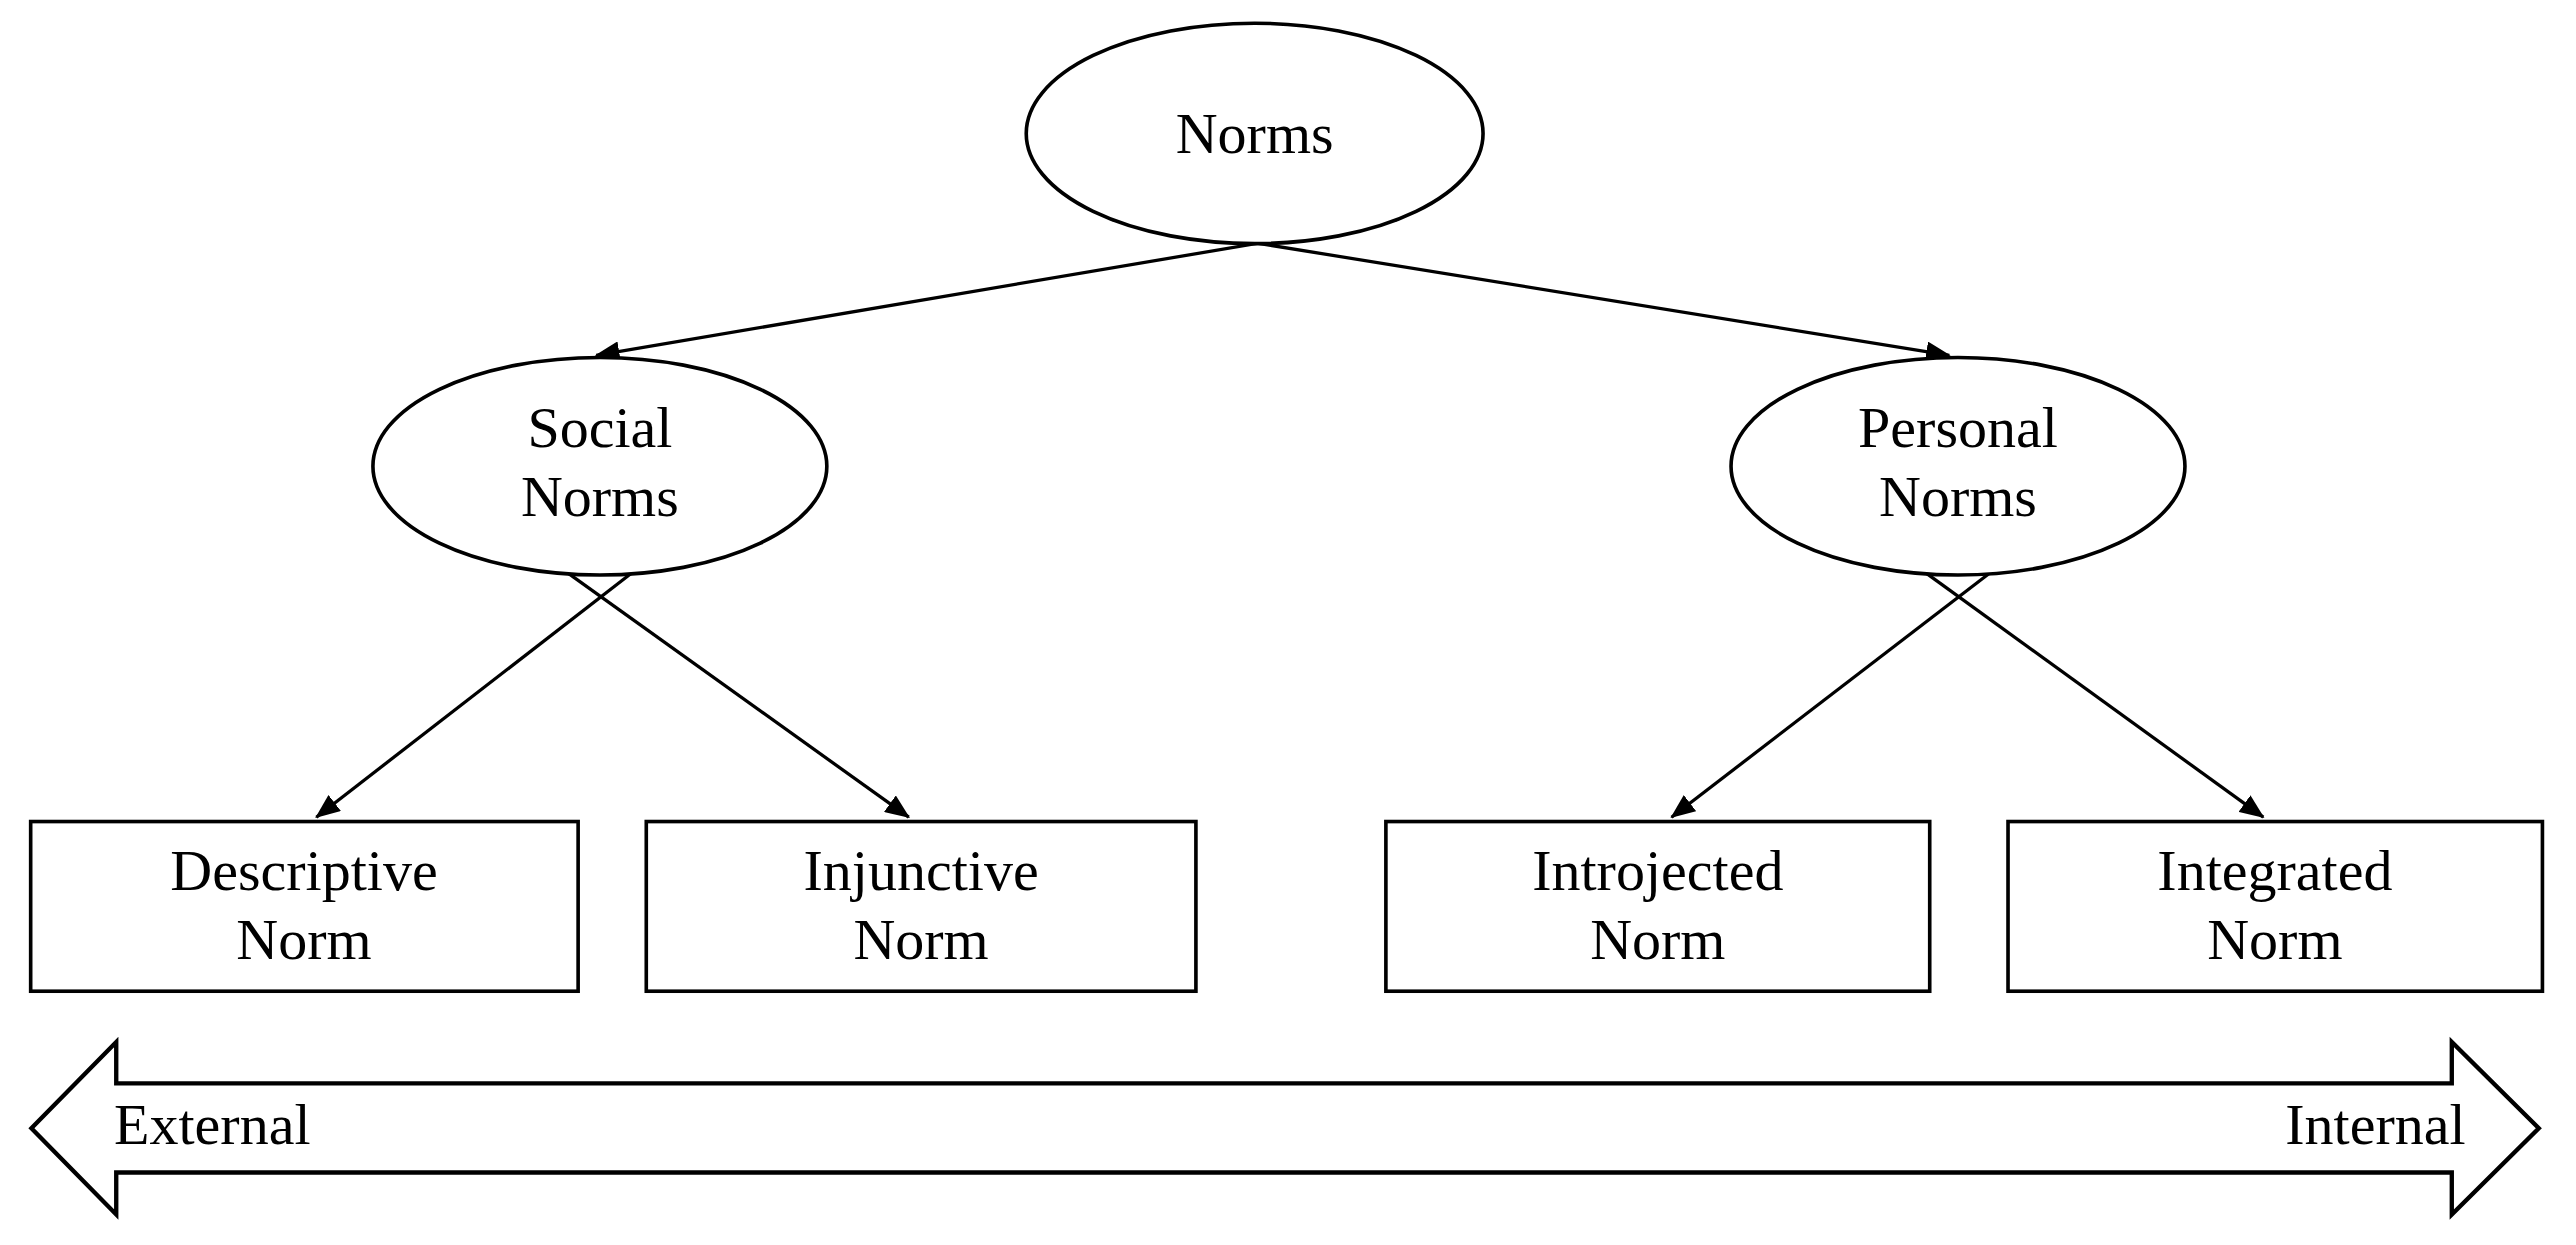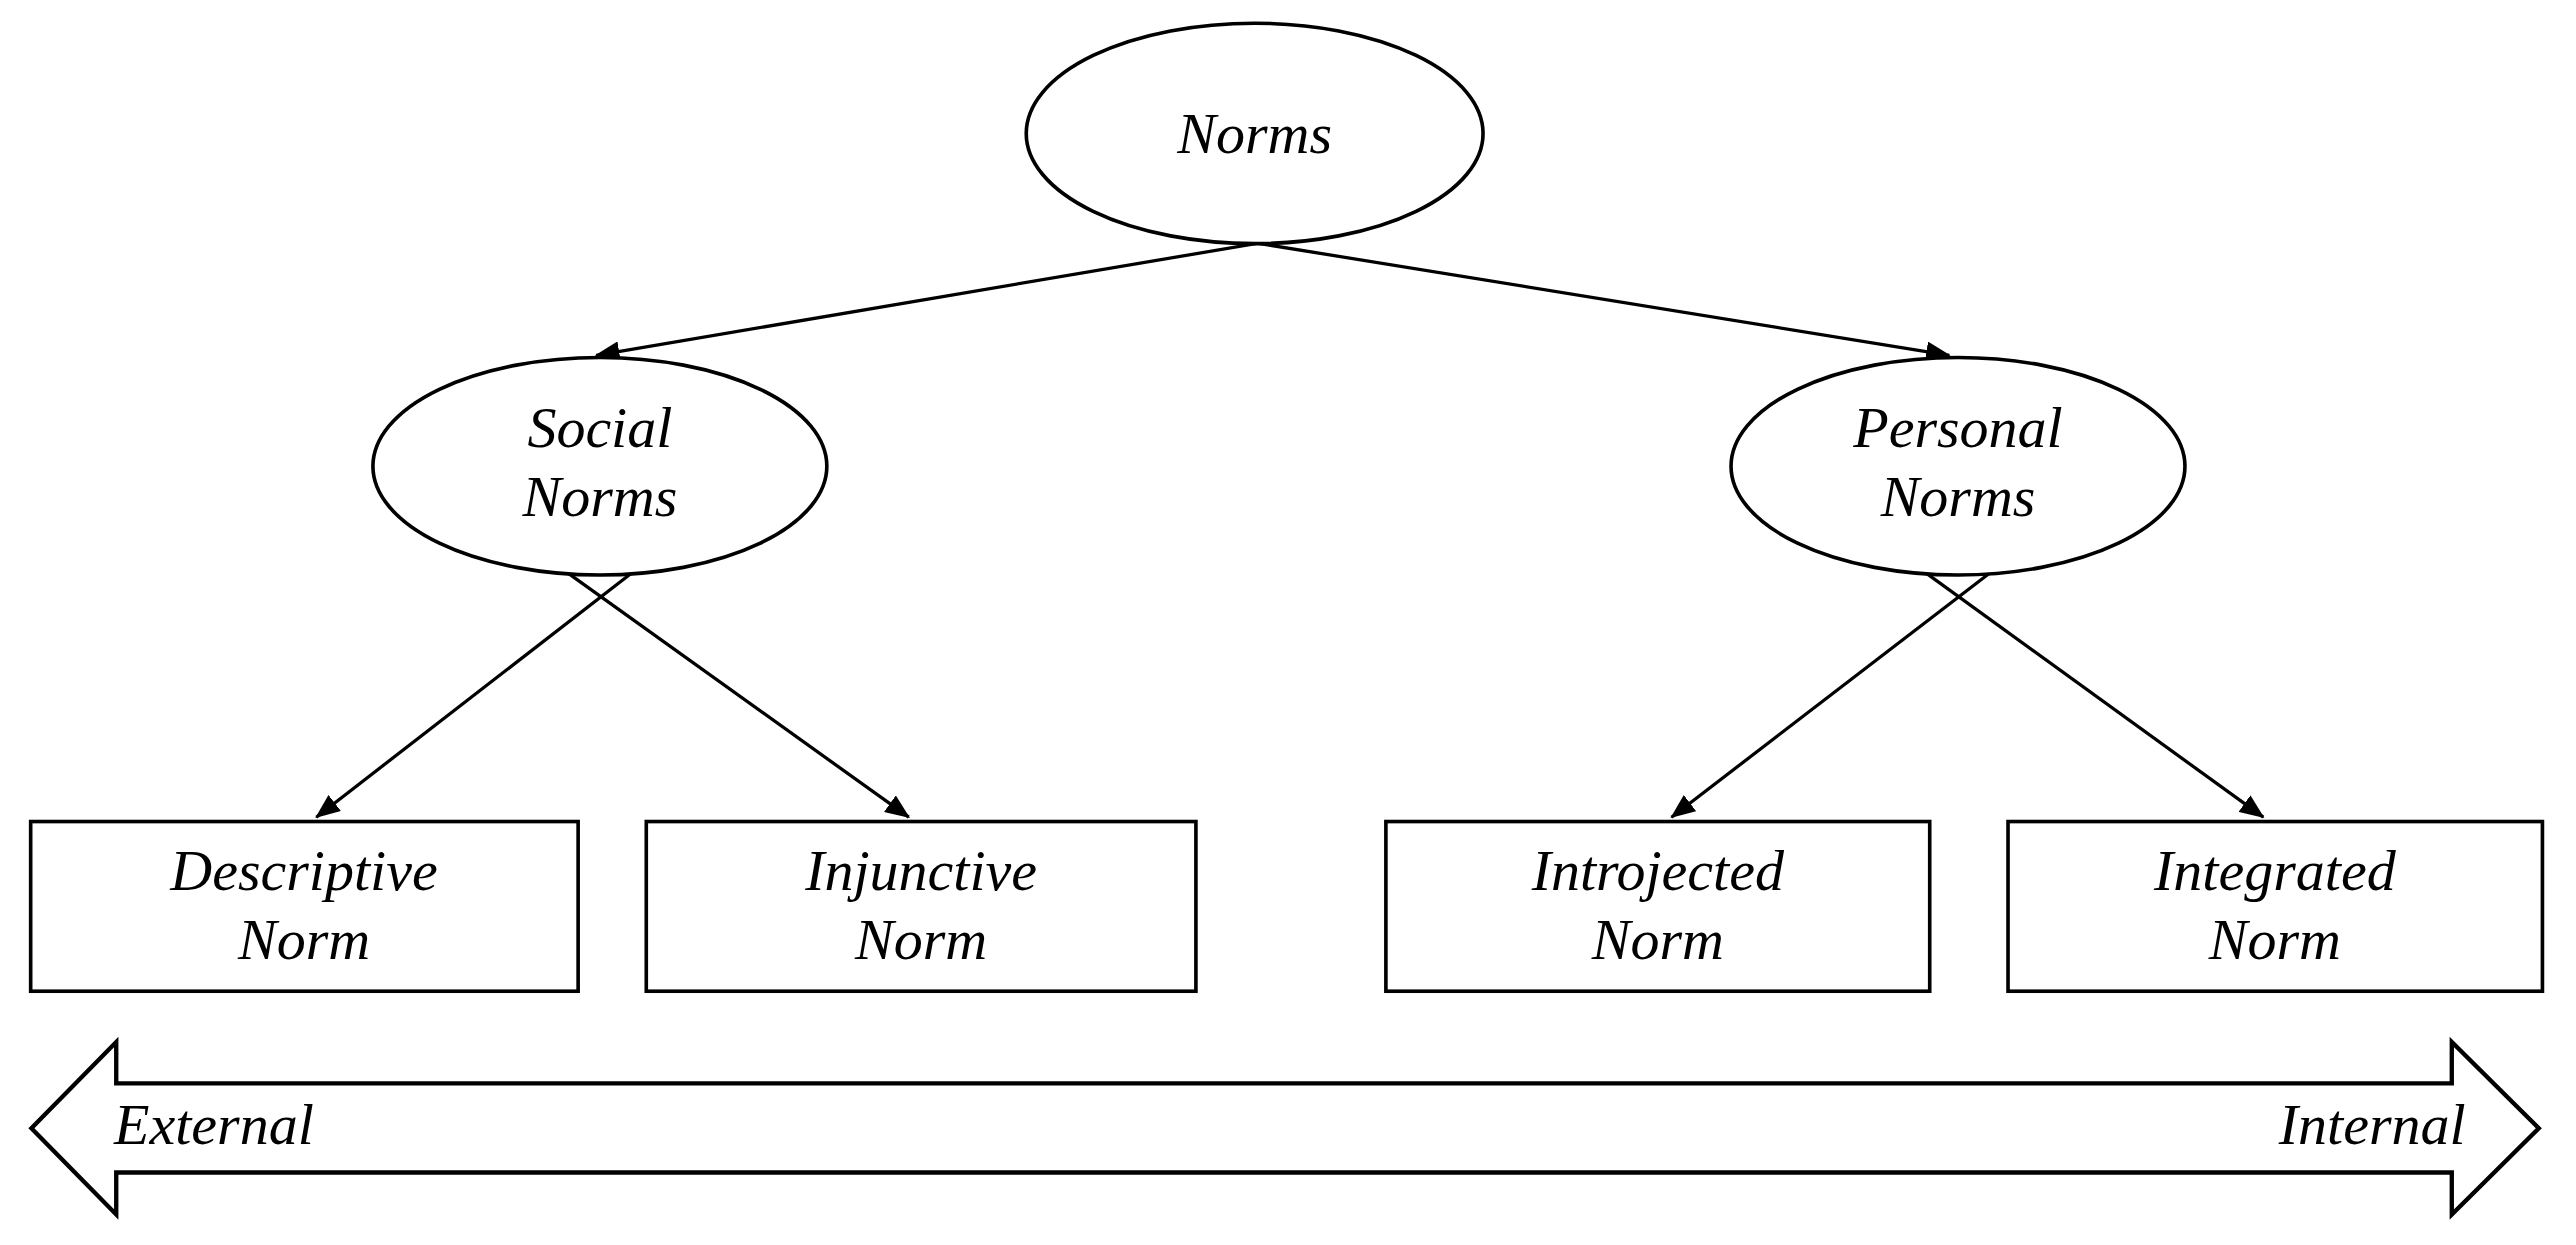--- a/index.html
+++ b/index.html
@@ -7,21 +7,20 @@
     padding: 0;
     background: #ffffff;
     width: 2576px;
     height: 1245px;
     overflow: hidden;
   }
   .diagram-wrap {
     position: relative;
     width: 2576px;
     height: 1245px;
-    font-style: italic;
   }
   svg {
     display: block;
   }
   .node-label {
     font-family: "Liberation Serif", "DejaVu Serif", serif;
     font-size: 80px;
     text-anchor: middle;
   }
   .axis-label {

